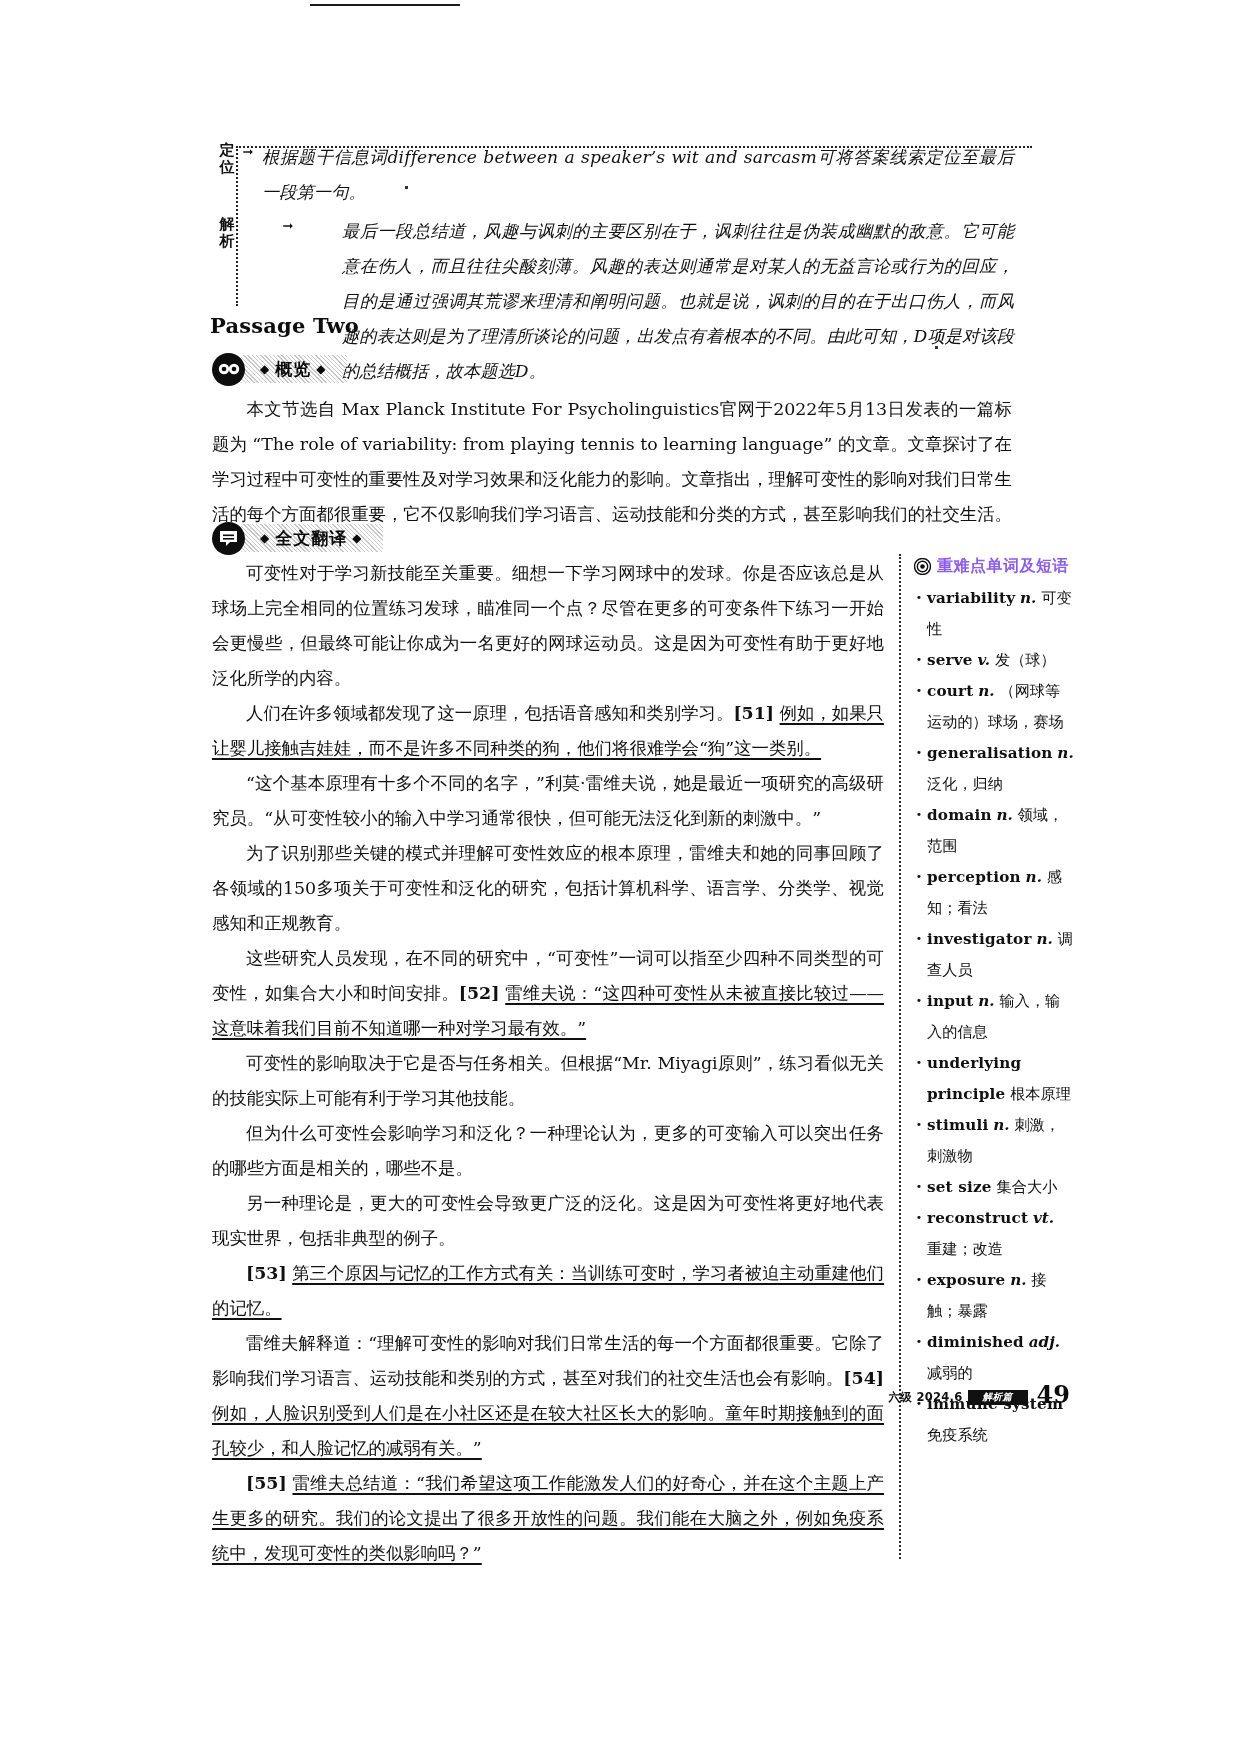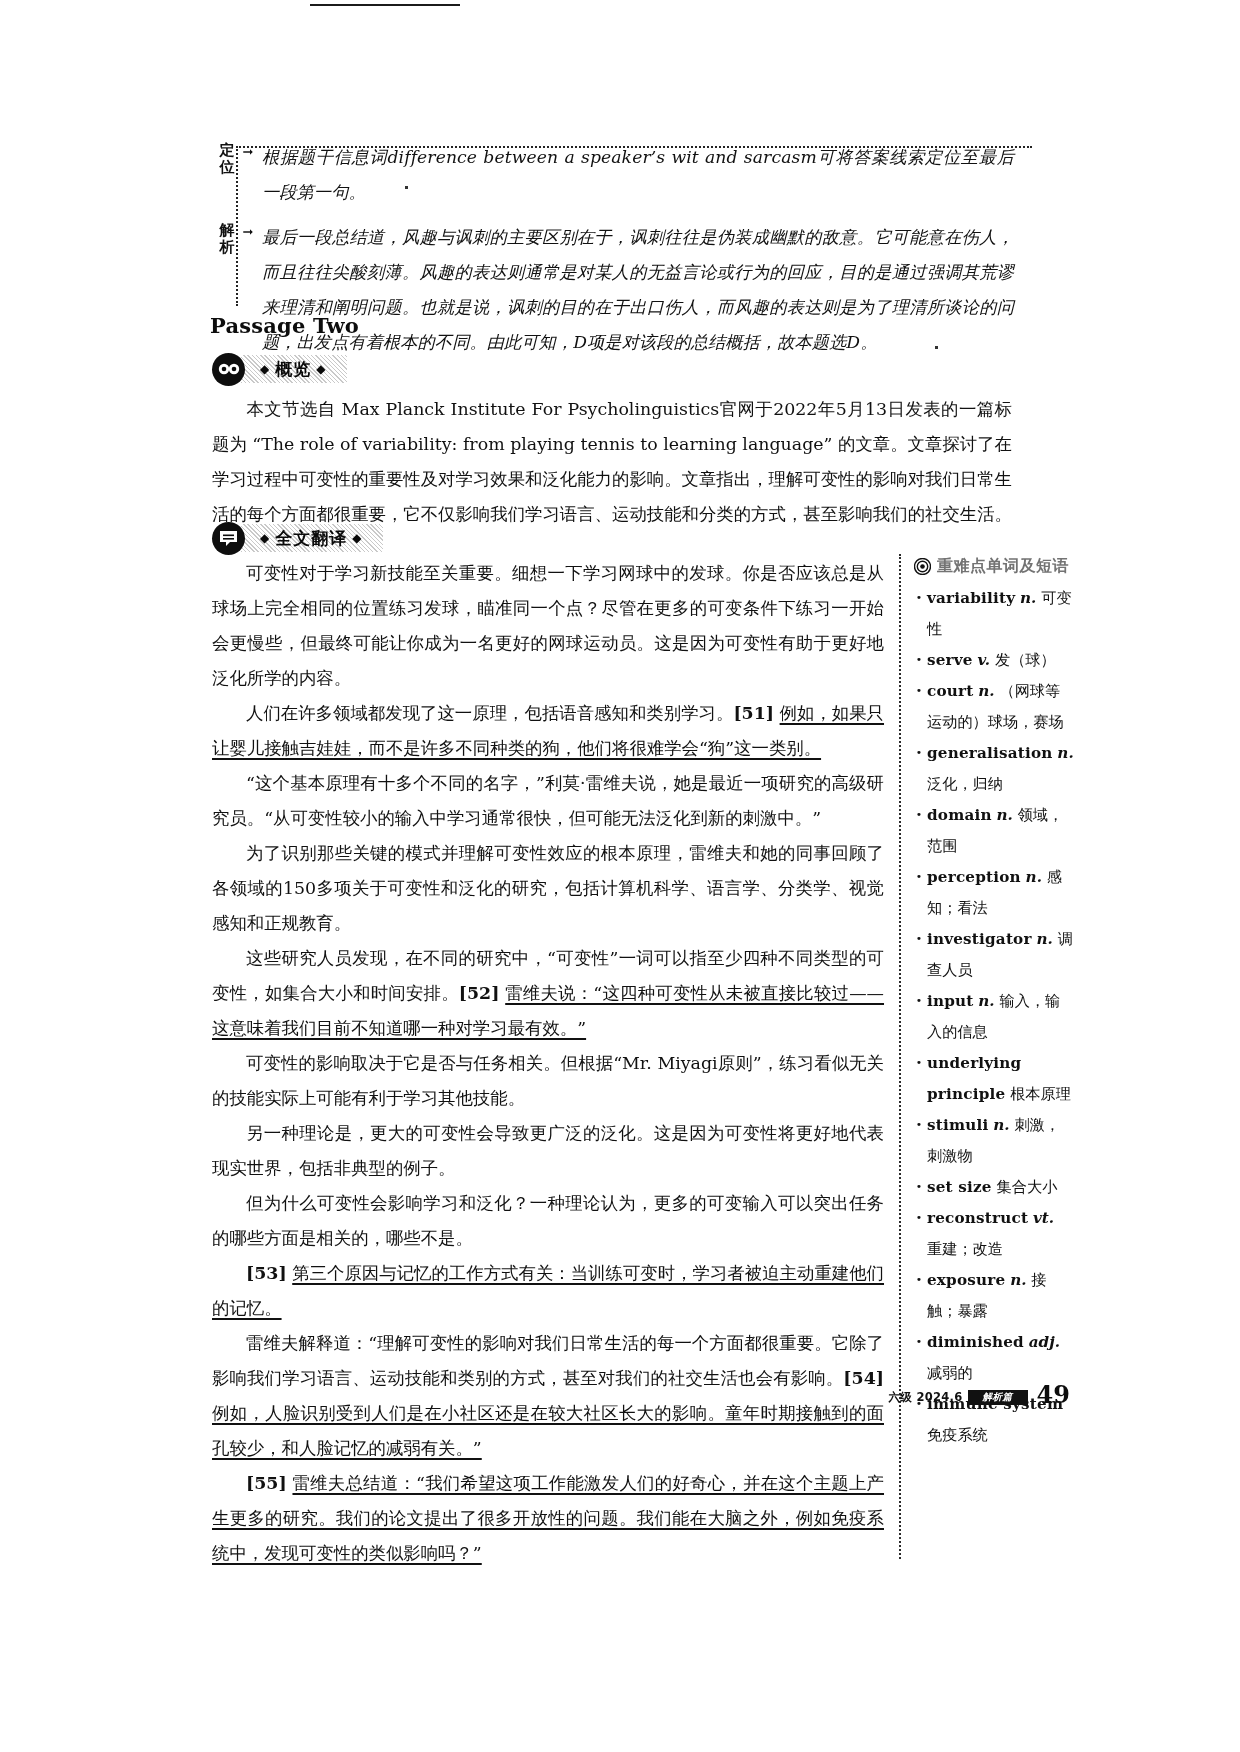--- a/index.html
+++ b/index.html
@@ -37,21 +37,21 @@
   }
   .ana-arrow{
     flex:0 0 16px;width:16px;padding-top:4px;
     font-size:13px;line-height:16px;color:#111;text-align:center;
   }
   .ana-body{
     flex:1;font-size:17.2px;line-height:35px;text-align:justify;
     letter-spacing:.1px;padding-left:6px;font-style:italic;
   }
   .ana-row.first{margin-bottom:4px;}
-  .ana-row.second{margin-top:10px;}
+  .ana-row.second{margin-top:4px;gap:40px;}
 
   
   .passage-title{
     position:absolute;left:210px;top:313px;
     font-family:"DejaVu Serif","Liberation Serif",serif;
     font-weight:bold;font-size:21px;letter-spacing:.2px;color:#0d0d0d;
   }
 
   
   .sec-badge{position:absolute;display:flex;align-items:center;height:34px;}
@@ -89,21 +89,21 @@
   .col-divider{
     position:absolute;left:687px;top:-2px;width:0;height:1005px;
     border-left:2px dotted #2a2a2a;
   }
   .col-right{
     position:absolute;left:702px;top:0;width:160px;
   }
   .vocab-head{
     display:flex;align-items:center;
     font-family:"DejaVu Sans","Liberation Sans",sans-serif;
-    font-weight:bold;font-size:16px;color:#737373;letter-spacing:.5px;
+    font-weight:bold;font-size:16px;color:#8b5cf6;letter-spacing:.5px;
     margin-bottom:6px;
   }
   .vocab-head .target{flex:0 0 18px;margin-right:5px;display:flex;}
   .vocab-list{list-style:none;margin:0;padding:0;}
   .vocab-list li{
     position:relative;
     font-size:15.2px;line-height:31px;
     padding-left:13px;
     margin-bottom:0;
     text-align:left;
@@ -204,22 +204,22 @@
 
   <div class="cols">
 
     <div class="col-left">
       <p>可变性对于学习新技能至关重要。细想一下学习网球中的发球。你是否应该总是从球场上完全相同的位置练习发球，瞄准同一个点？尽管在更多的可变条件下练习一开始会更慢些，但最终可能让你成为一名更好的网球运动员。这是因为可变性有助于更好地泛化所学的内容。</p>
       <p>人们在许多领域都发现了这一原理，包括语音感知和类别学习。<span class="bold">[51]</span> <span class="u">例如，如果只让婴儿接触吉娃娃，而不是许多不同种类的狗，他们将很难学会“狗”这一类别。</span></p>
       <p>“这个基本原理有十多个不同的名字，”利莫·雷维夫说，她是最近一项研究的高级研究员。“从可变性较小的输入中学习通常很快，但可能无法泛化到新的刺激中。”</p>
       <p>为了识别那些关键的模式并理解可变性效应的根本原理，雷维夫和她的同事回顾了各领域的150多项关于可变性和泛化的研究，包括计算机科学、语言学、分类学、视觉感知和正规教育。</p>
       <p>这些研究人员发现，在不同的研究中，“可变性”一词可以指至少四种不同类型的可变性，如集合大小和时间安排。<span class="bold">[52]</span> <span class="u">雷维夫说：“这四种可变性从未被直接比较过——这意味着我们目前不知道哪一种对学习最有效。”</span></p>
       <p>可变性的影响取决于它是否与任务相关。但根据“Mr. Miyagi原则”，练习看似无关的技能实际上可能有利于学习其他技能。</p>
+      <p>但为什么可变性会影响学习和泛化？一种理论认为，更多的可变输入可以突出任务的哪些方面是相关的，哪些不是。</p>
       <p>另一种理论是，更大的可变性会导致更广泛的泛化。这是因为可变性将更好地代表现实世界，包括非典型的例子。</p>
-      <p>但为什么可变性会影响学习和泛化？一种理论认为，更多的可变输入可以突出任务的哪些方面是相关的，哪些不是。</p>
       <p><span class="bold">[53]</span> <span class="u">第三个原因与记忆的工作方式有关：当训练可变时，学习者被迫主动重建他们的记忆。</span></p>
       <p>雷维夫解释道：“理解可变性的影响对我们日常生活的每一个方面都很重要。它除了影响我们学习语言、运动技能和类别的方式，甚至对我们的社交生活也会有影响。<span class="bold">[54]</span> <span class="u">例如，人脸识别受到人们是在小社区还是在较大社区长大的影响。童年时期接触到的面孔较少，和人脸记忆的减弱有关。”</span></p>
       <p><span class="bold">[55]</span> <span class="u">雷维夫总结道：“我们希望这项工作能激发人们的好奇心，并在这个主题上产生更多的研究。我们的论文提出了很多开放性的问题。我们能在大脑之外，例如免疫系统中，发现可变性的类似影响吗？”</span></p>
     </div>
 
     <div class="col-divider"></div>
 
     <div class="col-right">
       <div class="vocab-head">
         <span class="target">

